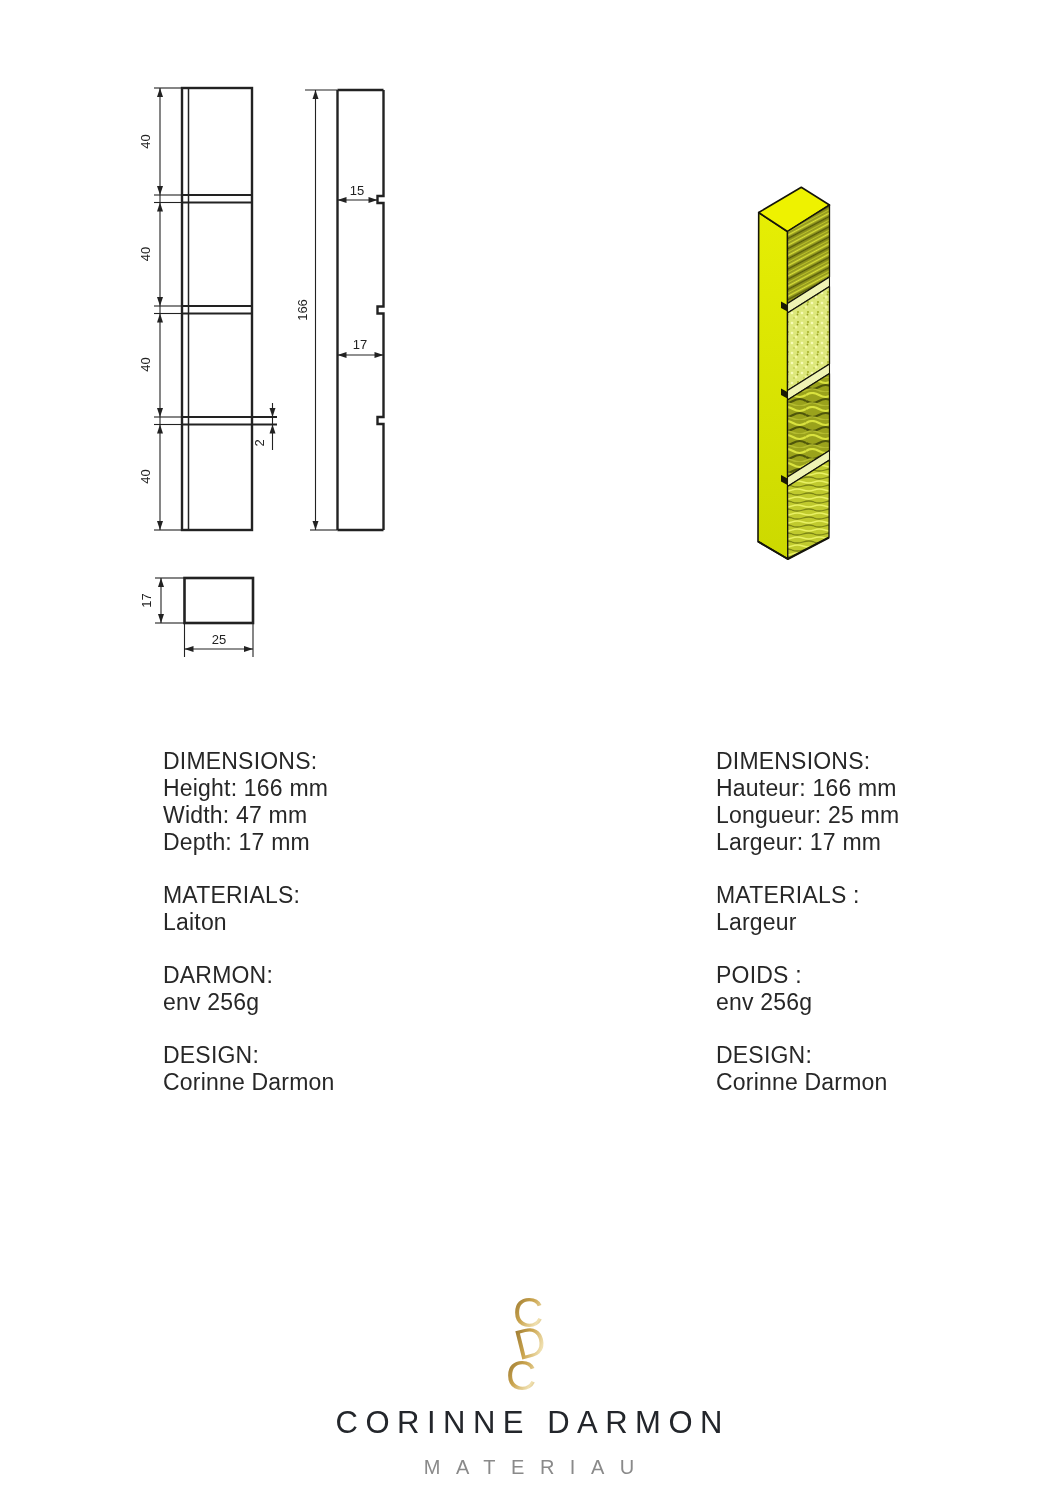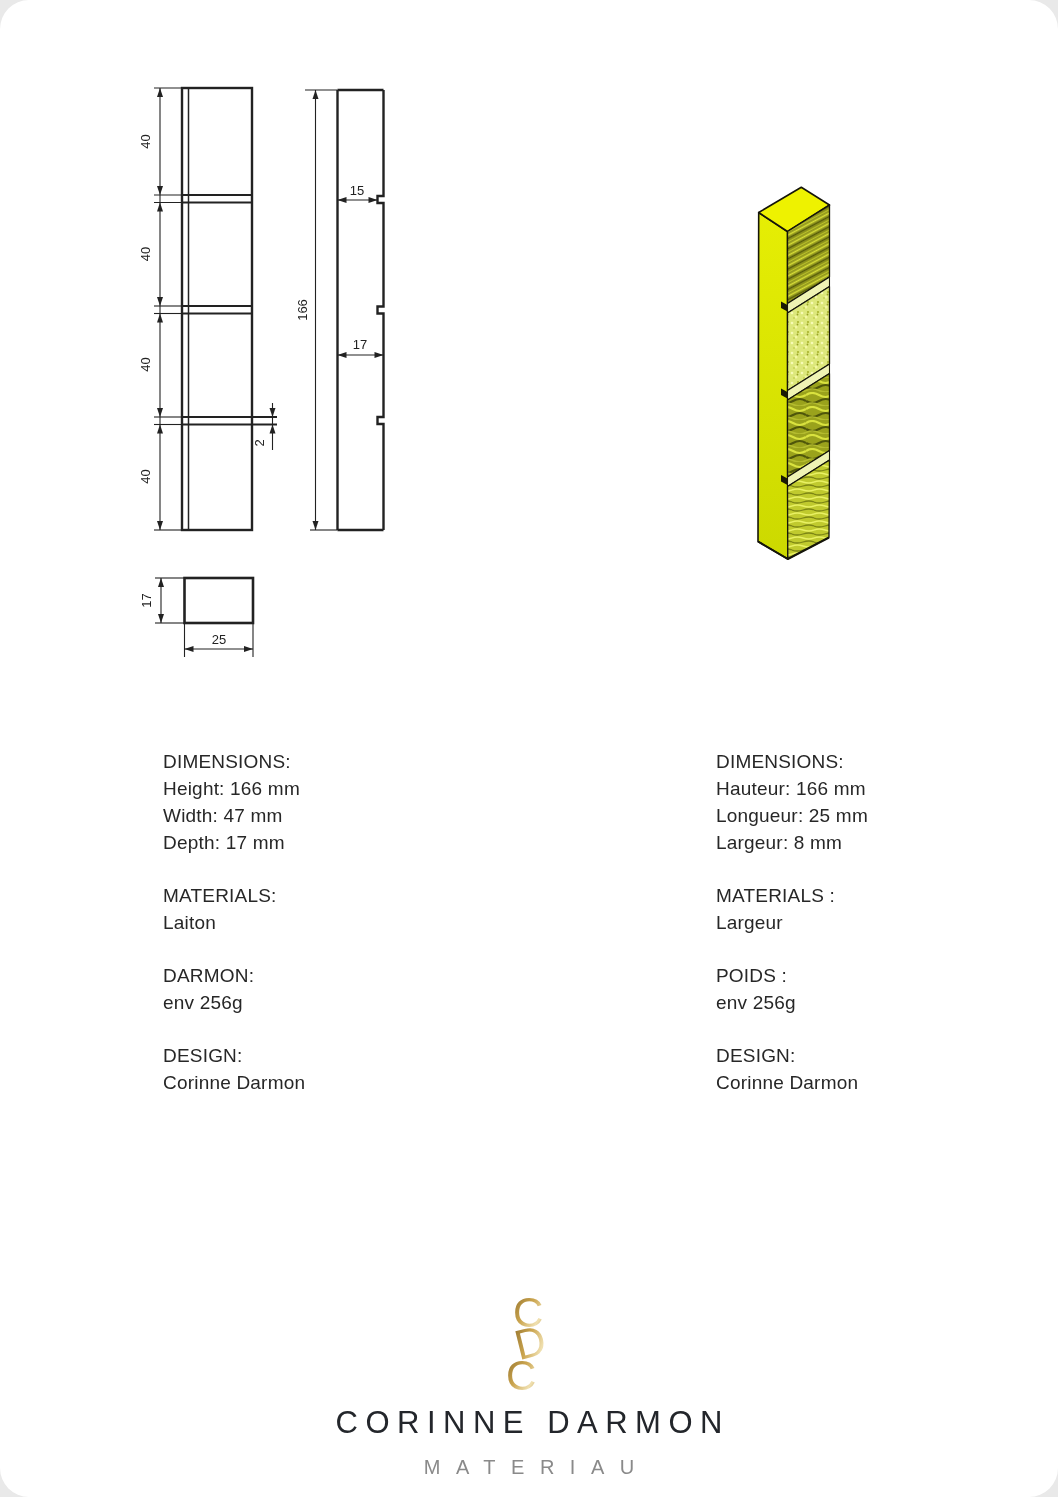--- a/index.html
+++ b/index.html
@@ -3,28 +3,27 @@
 <meta charset="utf-8">
 <style>
   html,body{margin:0;padding:0;background:#e9e9e9;}
   .page{
     position:relative;
     width:1058px;height:1497px;
     background:#ffffff;
     margin:0 auto;
     overflow:hidden;
     font-family:"Liberation Sans", sans-serif;
-    border-radius:29px;
   }
   svg text{font-family:"Liberation Sans", sans-serif;}
   .abs{position:absolute;}
   .spec-block{
     position:absolute;top:748px;
     color:#272727;
-    font-size:19px;line-height:27px;
+    font-size:23px;line-height:27px;
     letter-spacing:0.2px;
   }
   .spec-left{left:163px;}
   .spec-right{left:716px;}
   .spec-group{margin:0 0 26px 0;}
   .spec-group div{white-space:nowrap;}
   .footer{
     position:absolute;left:0;right:0;top:1288px;
     text-align:center;
   }
@@ -226,21 +225,21 @@
       <div>DESIGN:</div>
       <div>Corinne Darmon</div>
     </div>
   </div>
 
   <div class="spec-block spec-right">
     <div class="spec-group">
       <div>DIMENSIONS:</div>
       <div>Hauteur: 166 mm</div>
       <div>Longueur: 25 mm</div>
-      <div>Largeur: 8 mm</div>
+      <div>Largeur: 17 mm</div>
     </div>
     <div class="spec-group">
       <div>MATERIALS :</div>
       <div>Largeur</div>
     </div>
     <div class="spec-group">
       <div>POIDS :</div>
       <div>env 256g</div>
     </div>
     <div class="spec-group">

